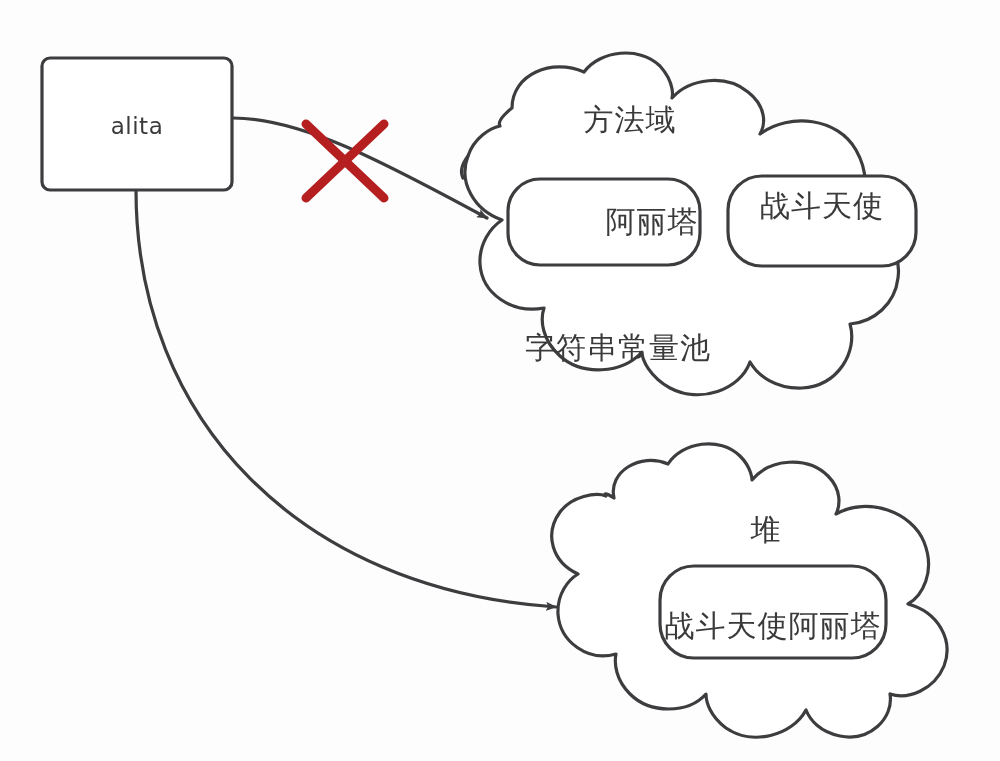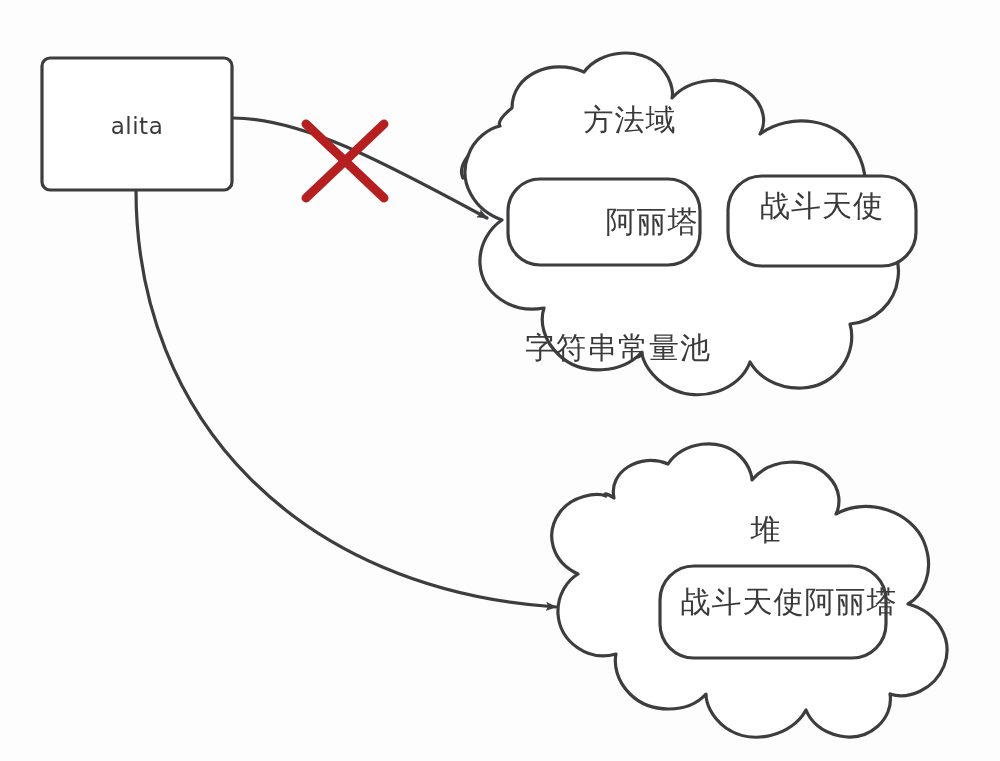--- a/index.html
+++ b/index.html
@@ -114,13 +114,13 @@
 <div class="lbl" style="left:630px; top:120px;">方法域</div>
 
 <div class="lbl" style="left:604px; top:222px;margin-left:48px;">阿丽塔</div>
 
 <div class="lbl" style="left:822px; top:206px;">战斗天使</div>
 
 <div class="lbl" style="left:618px; top:308px;margin-top:40px;">字符串常量池</div>
 
 <div class="lbl" style="left:766px; top:530px;">堆</div>
 
-<div class="lbl" style="left:773px; top:602px;margin-left:16px;">战斗天使阿丽塔</div>
+<div class="lbl" style="left:773px; top:626px;">战斗天使阿丽塔</div>
 
 </body></html>

